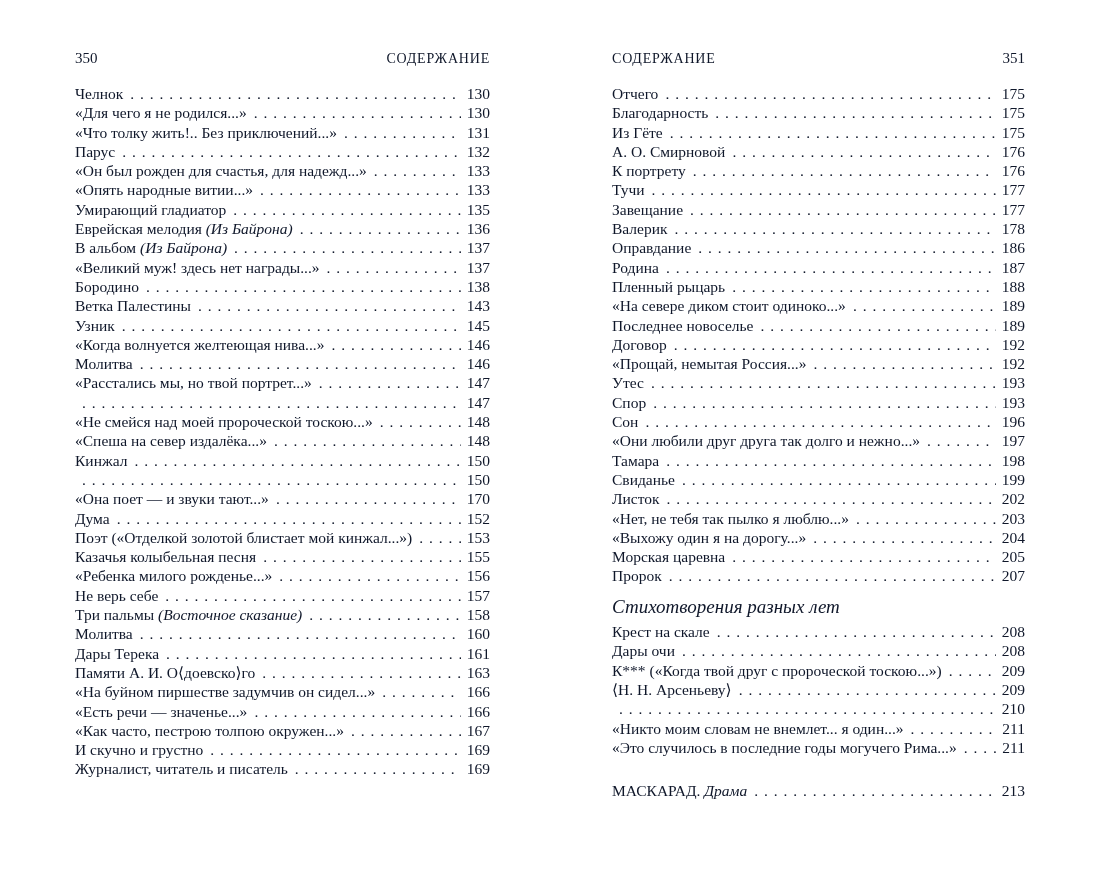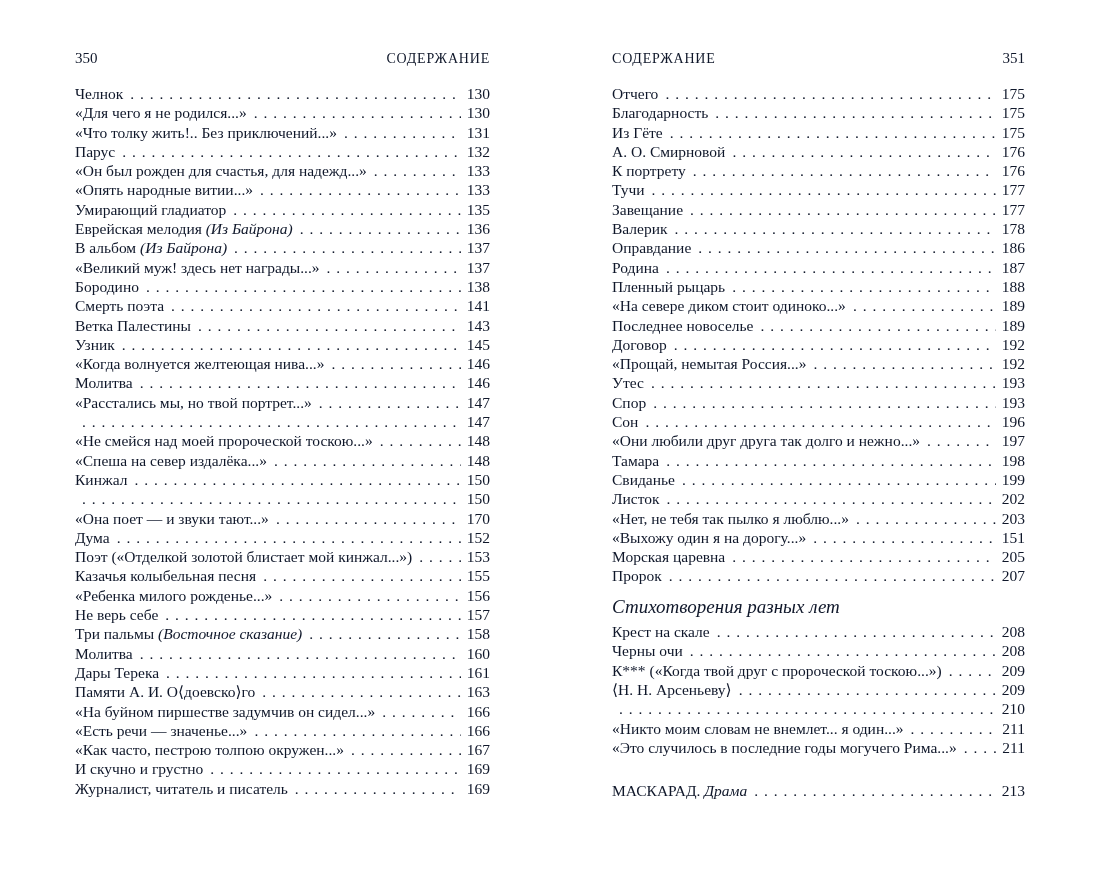--- a/index.html
+++ b/index.html
@@ -134,25 +134,20 @@
           <span class="toc-title">«Великий муж! здесь нет награды...»</span>
           <span class="toc-leader"></span>
           <span class="toc-page">137</span>
         </div>
         <div class="toc-row">
           <span class="toc-title">Бородино</span>
           <span class="toc-leader"></span>
           <span class="toc-page">138</span>
         </div>
         <div class="toc-row">
-          <span class="toc-title">Смерть поэта</span>
-          <span class="toc-leader"></span>
-          <span class="toc-page">141</span>
-        </div>
-        <div class="toc-row">
           <span class="toc-title">Ветка Палестины</span>
           <span class="toc-leader"></span>
           <span class="toc-page">143</span>
         </div>
         <div class="toc-row">
           <span class="toc-title">Узник</span>
           <span class="toc-leader"></span>
           <span class="toc-page">145</span>
         </div>
         <div class="toc-row">
@@ -388,42 +383,42 @@
           <span class="toc-page">202</span>
         </div>
         <div class="toc-row">
           <span class="toc-title">«Нет, не тебя так пылко я люблю...»</span>
           <span class="toc-leader"></span>
           <span class="toc-page">203</span>
         </div>
         <div class="toc-row">
           <span class="toc-title">«Выхожу один я на дорогу...»</span>
           <span class="toc-leader"></span>
-          <span class="toc-page">151</span>
+          <span class="toc-page">204</span>
         </div>
         <div class="toc-row">
           <span class="toc-title">Морская царевна</span>
           <span class="toc-leader"></span>
           <span class="toc-page">205</span>
         </div>
         <div class="toc-row">
           <span class="toc-title">Пророк</span>
           <span class="toc-leader"></span>
           <span class="toc-page">207</span>
         </div>
       </div>
     <h3 class="section-heading">Стихотворения разных лет</h3>
     <div class="toc-list">
         <div class="toc-row">
           <span class="toc-title">Крест на скале</span>
           <span class="toc-leader"></span>
           <span class="toc-page">208</span>
         </div>
         <div class="toc-row">
-          <span class="toc-title">Черны очи</span>
+          <span class="toc-title">Дары очи</span>
           <span class="toc-leader"></span>
           <span class="toc-page">208</span>
         </div>
         <div class="toc-row">
           <span class="toc-title">К*** («Когда твой друг с пророческой тоскою...»)</span>
           <span class="toc-leader"></span>
           <span class="toc-page">209</span>
         </div>
         <div class="toc-row">
           <span class="toc-title">⟨Н. Н. Арсеньеву⟩</span>

